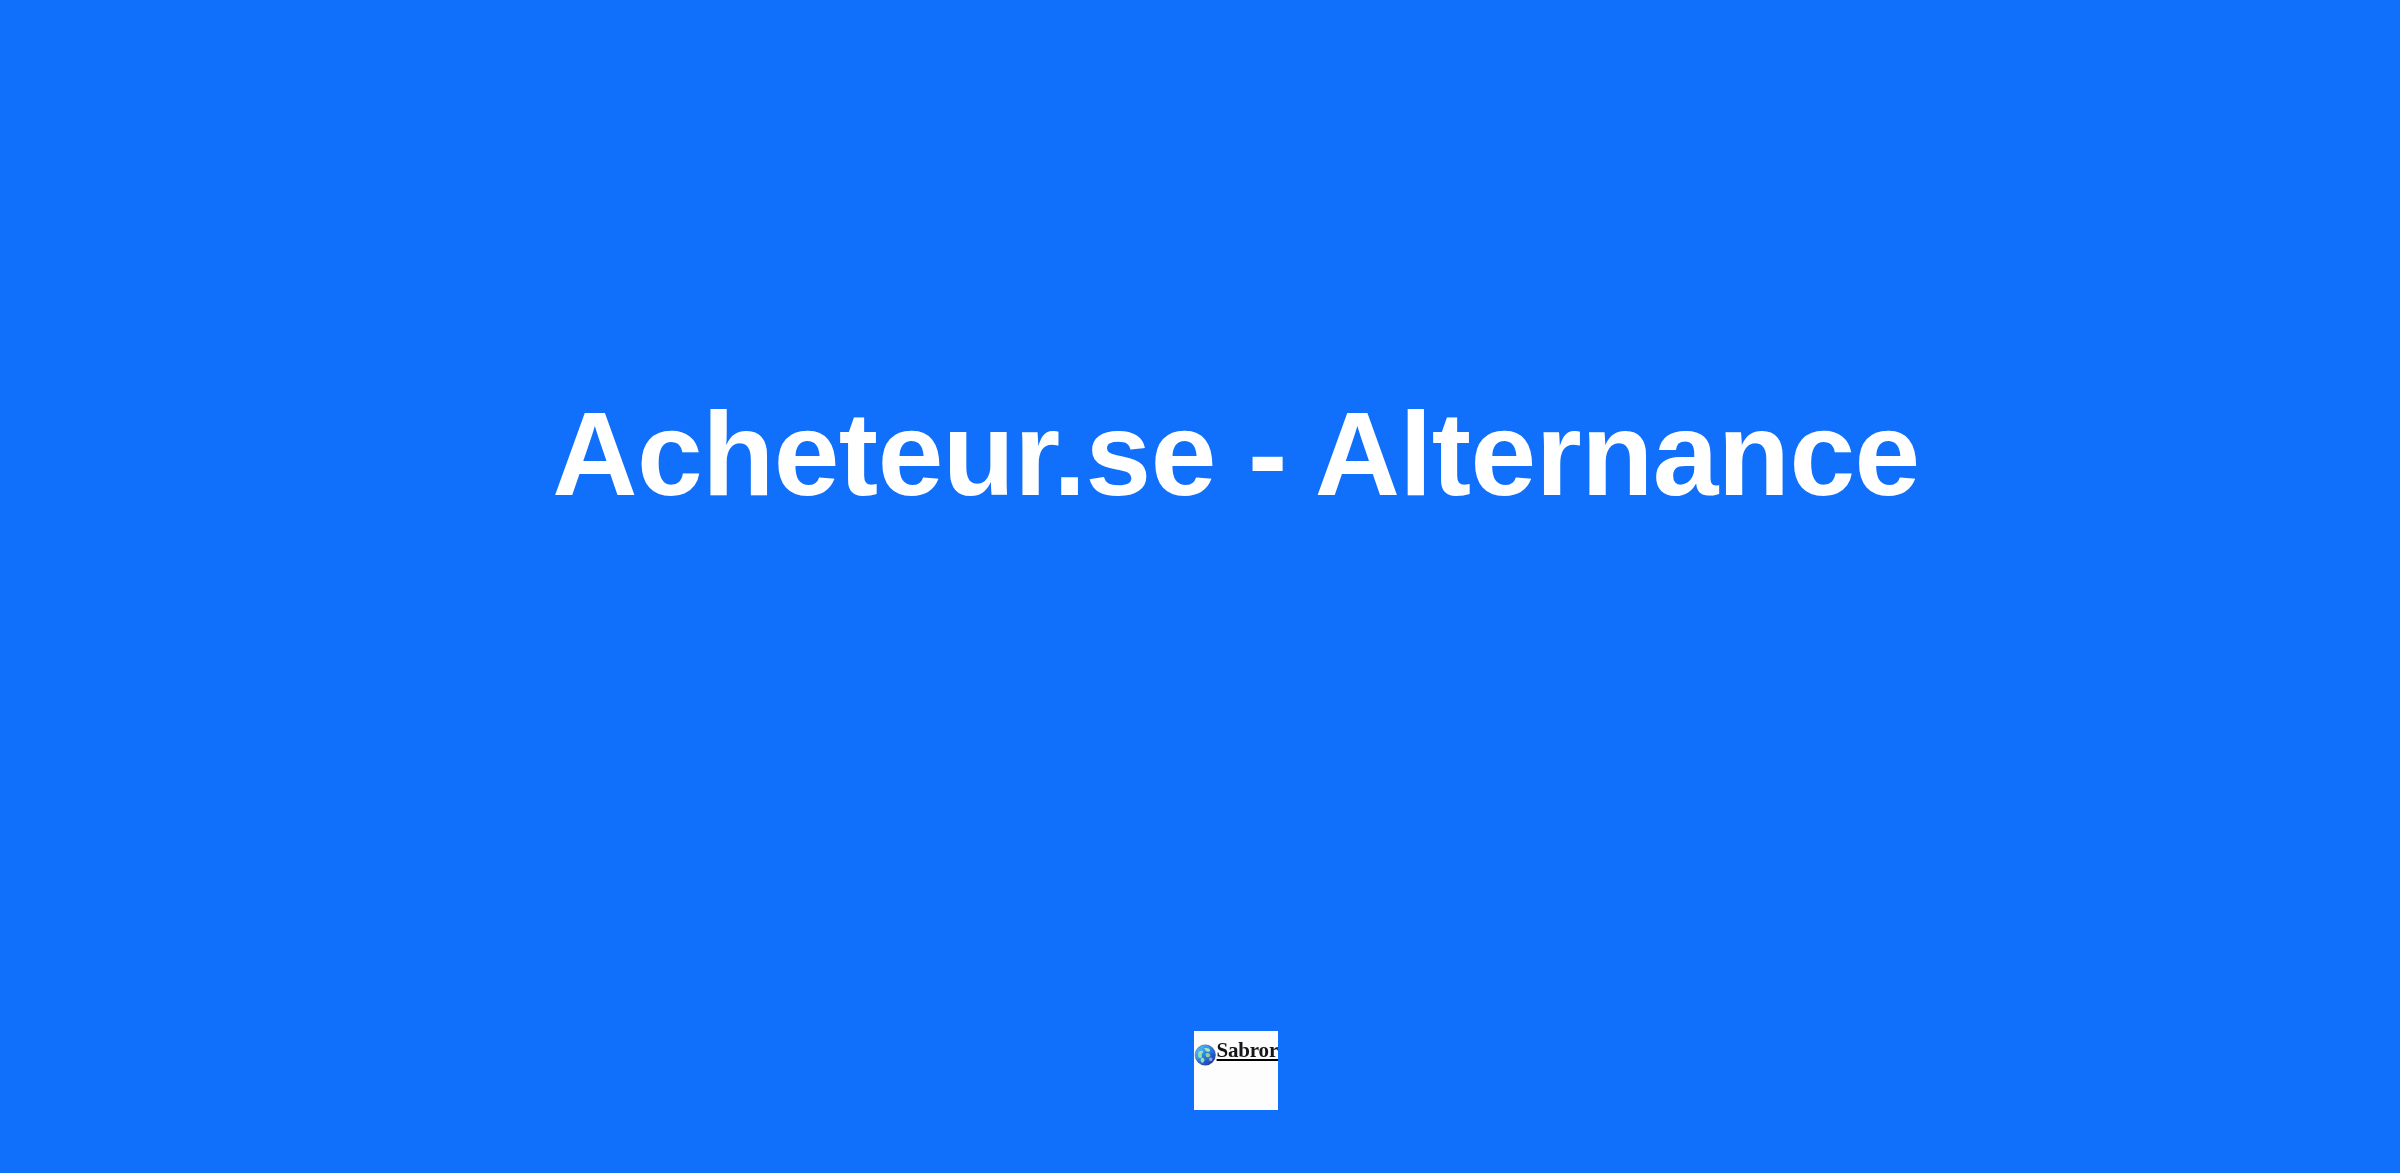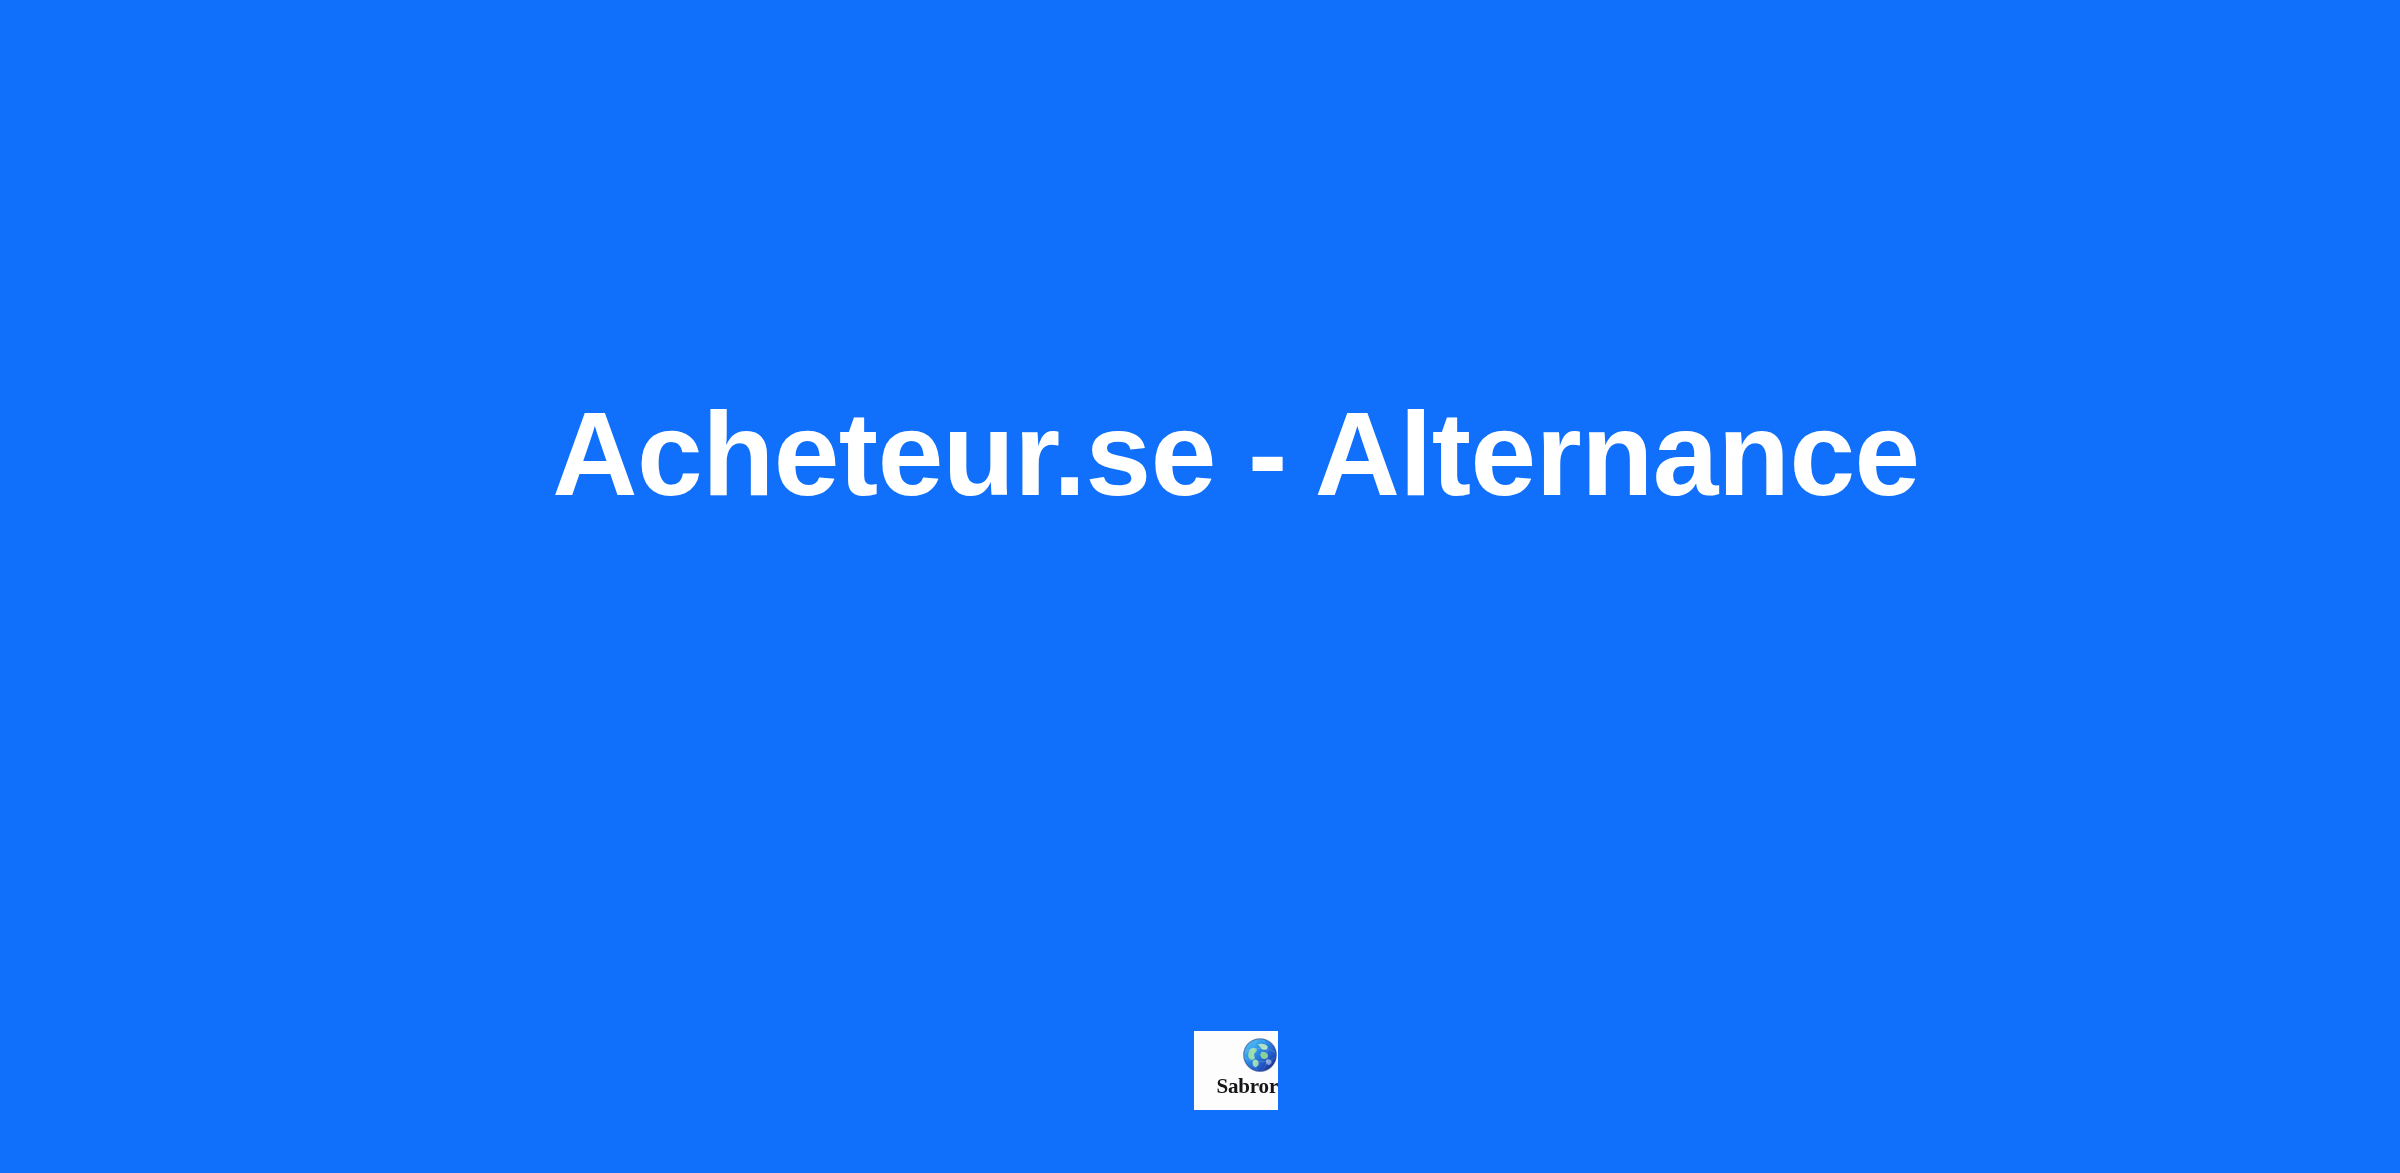--- a/index.html
+++ b/index.html
@@ -65,25 +65,26 @@
   
   .logo-wrap {
     position: absolute;
     left: 50%;
     transform: translateX(-50%);
     top: 1031px;
     width: 84px;
     height: 79px;
     background: #fdfdfd;
     display: flex;
-    flex-direction: column;
-    align-items: flex-end;
+    flex-direction: row;
+    align-items: flex-start;
     justify-content: flex-start;
     box-sizing: border-box;
     padding-top: 6px;
+    text-decoration: underline;
   }
 
   .logo-globe {
     width: 36px;
     height: 36px;
     display: block;
   }
 
   .logo-text {
     font-family: "Liberation Serif", "DejaVu Serif", serif;

